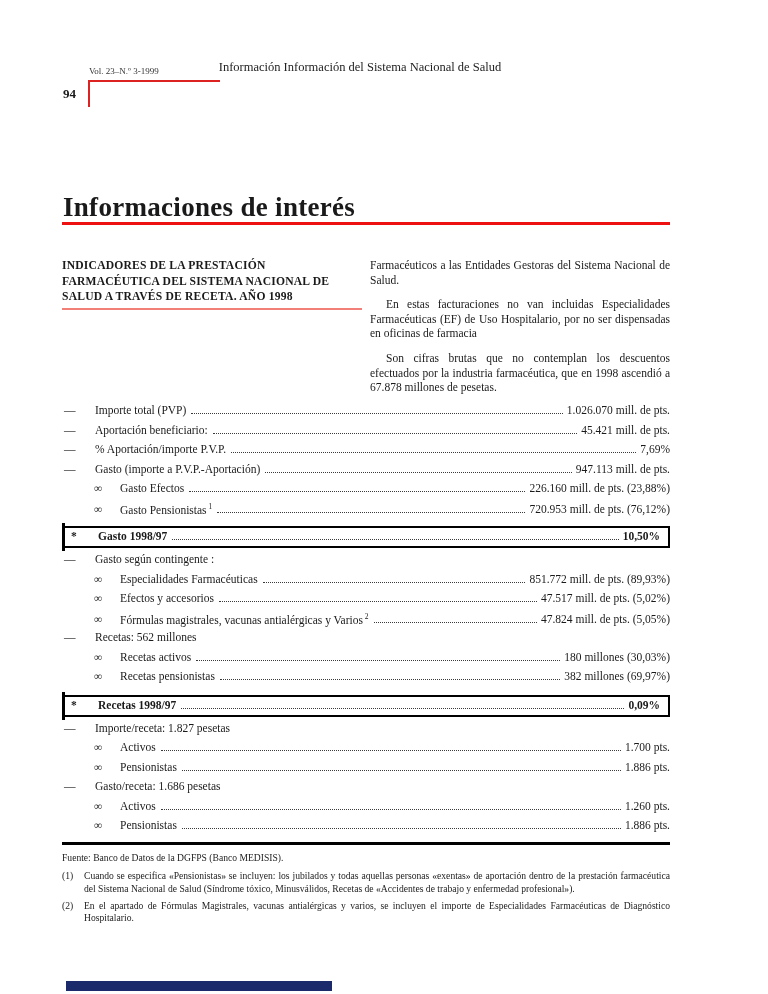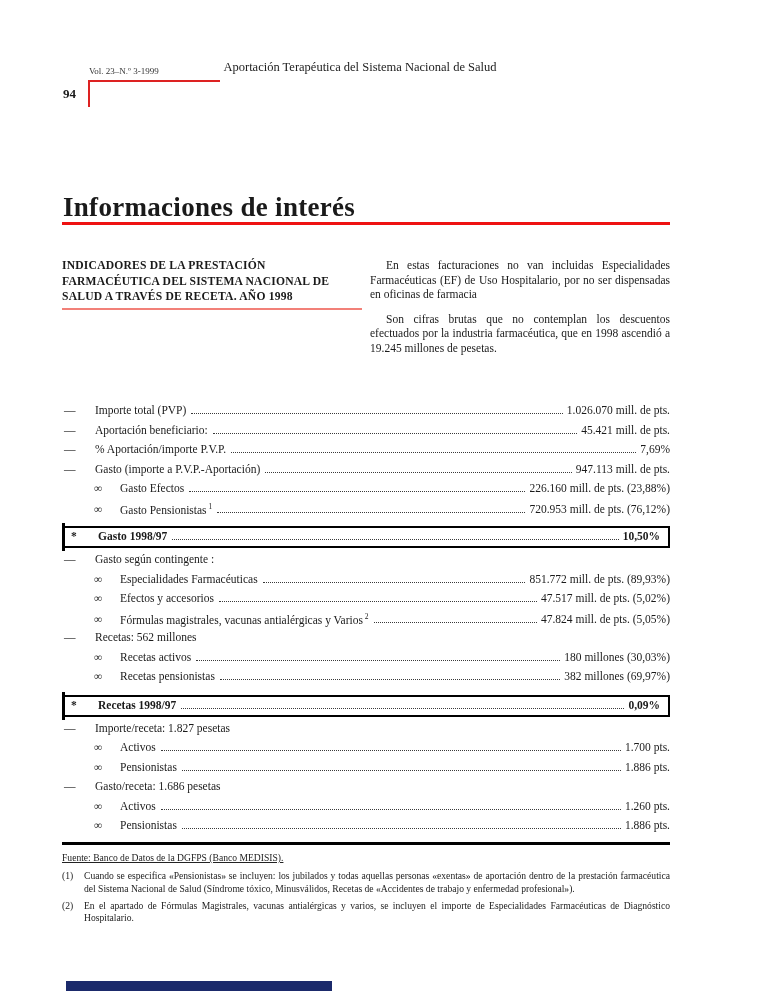--- a/index.html
+++ b/index.html
@@ -42,46 +42,47 @@
   .box-row { display:flex; align-items:baseline; font-weight:bold;
              border:2.5px solid #000; padding:2px 8px 3px 4px; margin:5px 0;
              position:relative; }
   .box-row .bullet { width:27px; padding-left:3px; }
   .box-row::before { content:""; position:absolute; left:-2.5px; top:-5px; bottom:-5px;
                      width:3px; background:#000; }
 
   
   .footer { top:842px; left:62px; width:608px; font-size:9.6px; line-height:12.3px; color:#222; }
   .footer-rule { height:3px; background:#000; margin-bottom:7px; }
-  .source-line { margin:0 0 6px 0;text-decoration:underline; }
+  .source-line { margin:0 0 6px 0; }
   .note { display:flex; margin:0 0 5px 0; }
   .note .marker { flex:none; width:22px; }
   .note .text { flex:1; text-align:justify; }
 
   .bottom-bar { top:981px; left:66px; width:266px; height:10px; }
 </style>
 </head>
 <body>
 
-<div class="abs journal-head">Aportación Terapéutica del Sistema Nacional de Salud</div>
+<div class="abs journal-head">Información Información del Sistema Nacional de Salud</div>
 <div class="abs vol-label">Vol. 23–N.º 3-1999</div>
 <div class="abs vol-rule-h" style="background: rgb(221, 34, 34);"></div>
 <div class="abs vol-rule-v" style="background: rgb(221, 34, 34);"></div>
 <div class="abs page-num">94</div>
 
 <h1 class="abs page-title">Informaciones de interés</h1>
 <div class="abs title-rule" style="background: rgb(238, 17, 17);"></div>
 
 <div class="abs columns">
   <div class="col">
     <h2 class="section-heading" style="border-bottom-color: rgb(242, 128, 120);">INDICADORES DE LA PRESTACIÓN FARMACÉUTICA DEL SISTEMA NACIONAL DE SALUD A TRAVÉS DE RECETA. AÑO 1998</h2>
   </div>
   <div class="col">
+    <p>Farmacéuticos a las Entidades Gestoras del Sistema Nacional de Salud.</p>
     <p class="indent">En estas facturaciones no van incluidas Especialidades Farmacéuticas (EF) de Uso Hospitalario, por no ser dispensadas en oficinas de farmacia</p>
-    <p class="indent">Son cifras brutas que no contemplan los descuentos efectuados por la industria farmacéutica, que en 1998 ascendió a 19.245 millones de pesetas.</p>
+    <p class="indent">Son cifras brutas que no contemplan los descuentos efectuados por la industria farmacéutica, que en 1998 ascendió a 67.878 millones de pesetas.</p>
   </div>
 </div>
 
 <div class="abs rows" id="rows">
     <div class="row dash">
       <span class="bullet">—</span>
       <span class="lbl">Importe total (PVP)</span>
       <span class="leader"></span>
       <span class="val">1.026.070 mill. de pts.</span>
     </div>

